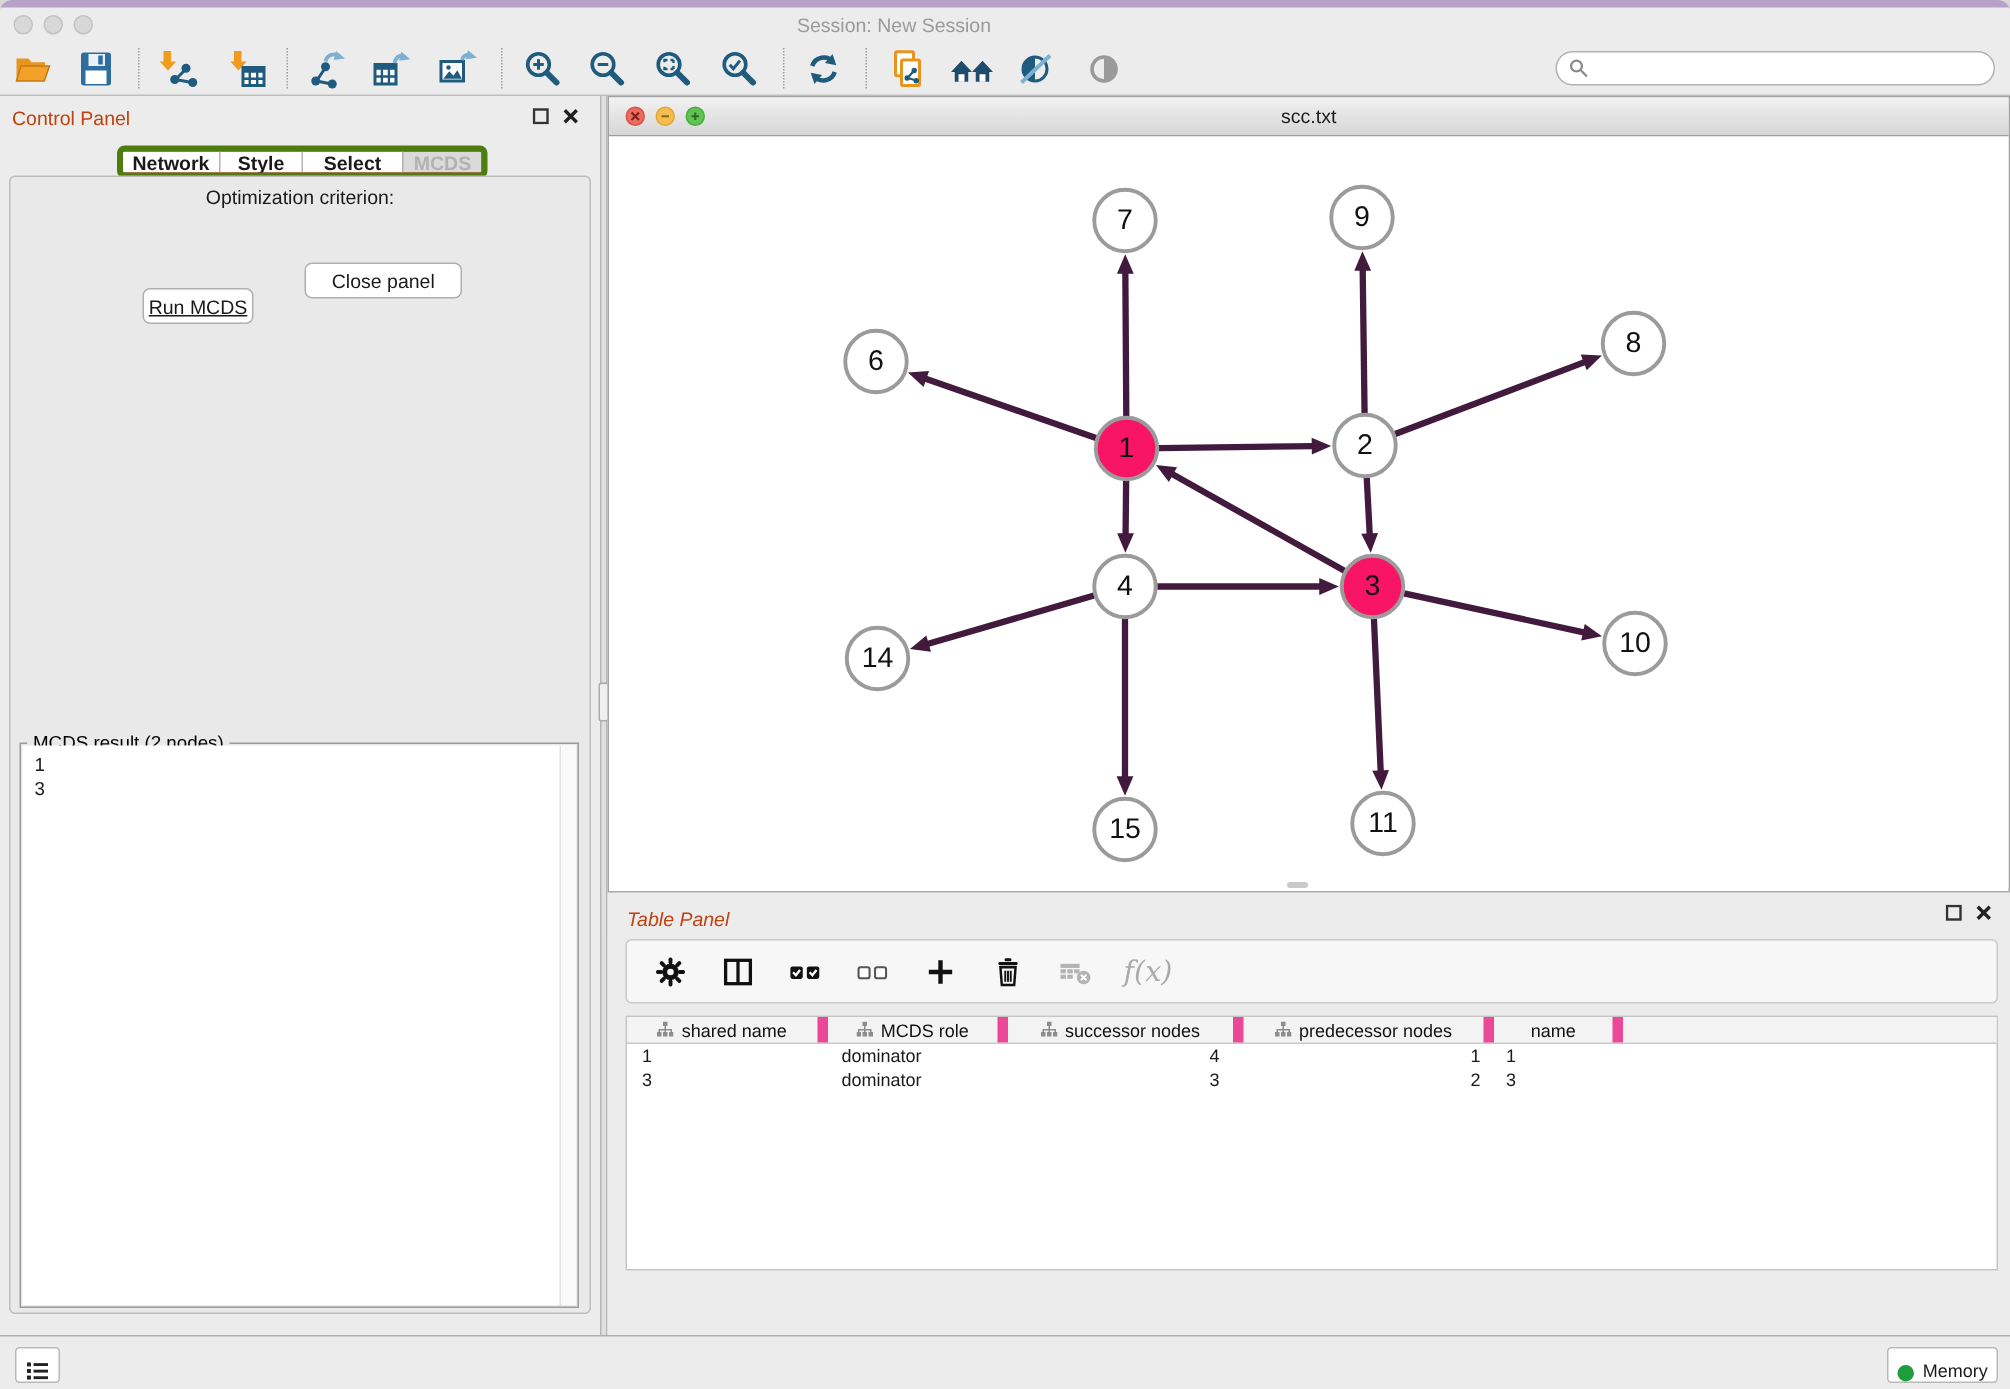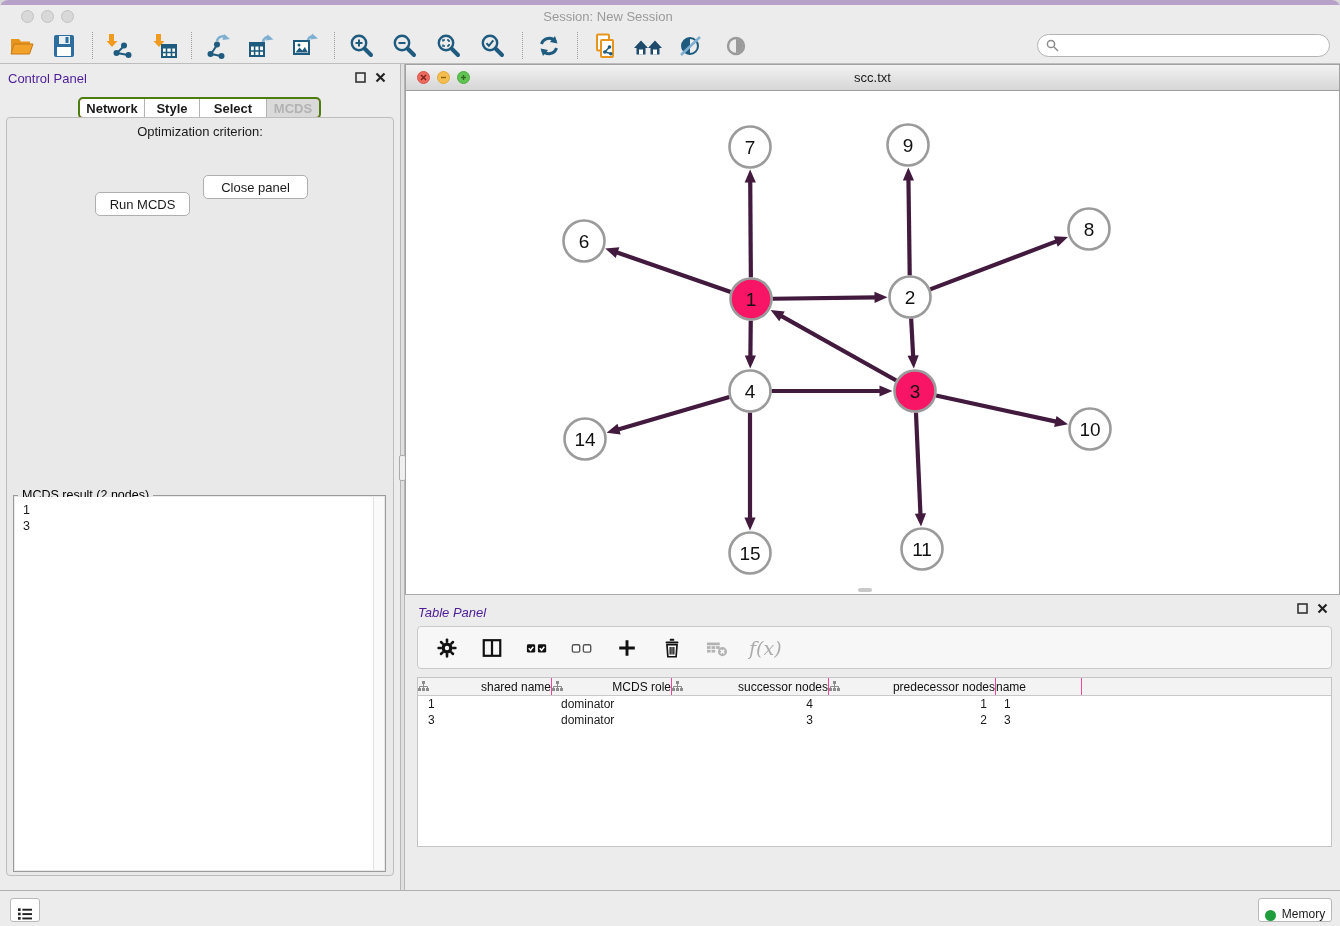--- a/index.html
+++ b/index.html
@@ -4,34 +4,34 @@
 <style>
   * { margin:0; padding:0; box-sizing:border-box; }
   html,body { background:#d8d8d8; }
   #window{
     position:relative; width:1340px; height:926px;
     background:#ECECEC; font-family:"Liberation Sans", sans-serif;
     color:#1a1a1a; overflow:hidden; border-radius:8px 8px 0 0;
   }
   
   .top-strip{position:absolute;left:0;top:0;width:1340px;height:5px;background:#B7A1C9;border-radius:8px 8px 0 0;}
-  .titlebar{position:absolute;left:12px;top:5px;width:1192px;height:24px;}
+  .titlebar{position:absolute;left:0;top:5px;width:1192px;height:24px;}
   .titlebar .title{position:absolute;left:0;right:0;text-align:center;line-height:24px;font-size:13px;color:#9A9A9A;}
   .tl-dot{position:absolute;top:5px;width:13px;height:13px;border-radius:50%;background:#D8D8D8;border:1px solid #C2C2C2;}
   .toolbar{position:absolute;left:0;top:29px;width:1340px;height:35px;border-bottom:1px solid #BDBDBD;}
   .tb-ico{position:absolute;top:2px;width:32px;height:30px;display:flex;align-items:center;justify-content:center;}
   .tb-sep{position:absolute;top:3px;height:27px;border-left:1px dotted #9E9E9E;}
   .searchbox{position:absolute;left:1037px;top:5px;width:293px;height:23px;background:#fff;border:1px solid #B3B3B3;border-radius:12px;display:flex;align-items:center;padding:0 8px;gap:5px;}
   .searchbox input{border:none;outline:none;flex:1;font-size:12px;font-family:"Liberation Sans",sans-serif;background:transparent;}
   
   .control-panel{position:absolute;left:0;top:64px;width:400px;height:813px;}
   .cp-header{position:absolute;left:0;top:0;width:100%;height:28px;}
-  .panel-title{position:absolute;left:8px;top:7px;font-size:13px;color:#4c1d95;}
+  .panel-title{position:absolute;left:8px;top:7px;font-size:13px;color:#c2410c;}
   .panel-btns{position:absolute;right:14px;top:8px;display:flex;gap:9px;align-items:center;}
-  .seg-group{position:absolute;display:flex;border:2px solid #4d7c0f;border-radius:5px;overflow:hidden;background:#b91c1c;height:22px;}
+  .seg-group{position:absolute;display:flex;border:4px solid #4d7c0f;border-radius:5px;overflow:hidden;background:#b91c1c;height:22px;}
   .seg{font-size:13px;font-weight:600;color:#1a1a1a;background:#fff;display:flex;align-items:center;justify-content:center;border-right:1px solid #B4B4B4;cursor:default;}
   .seg:last-child{border-right:none;}
   .seg.active{background:#DADADA;color:#B2B2B2;}
   .cp-box{position:absolute;left:6px;top:53px;width:388px;height:759px;background:#E9E9E9;border:1px solid #BDBDBD;border-radius:4px;}
   .opt-label{position:absolute;left:0;width:100%;top:6px;text-align:center;font-size:13px;}
   .combo{position:absolute;left:38px;top:41px;width:310px;height:24px;background:#fff;border:1px solid #ABABAB;border-radius:5px;display:flex;align-items:center;padding-left:12px;font-size:13px;}
   .combo .stepper{position:absolute;right:6px;top:4px;}
   .btn{position:absolute;height:24px;background:#fff;border:1px solid #AFAFAF;border-radius:5px;font-size:13px;display:flex;align-items:center;justify-content:center;}
   .fieldset{position:absolute;left:6px;top:377px;width:373px;height:377px;border:1px solid #9B9B9B;}
   .fieldset .legend{position:absolute;top:-8px;left:4px;background:#E9E9E9;padding:0 4px;font-size:12.5px;color:#000;}
@@ -49,21 +49,21 @@
   .light{position:absolute;top:6px;width:13px;height:13px;border-radius:50%;display:flex;align-items:center;justify-content:center;}
   .net-canvas{position:absolute;left:0;top:26px;width:933px;height:501px;background:#fff;}
   .net-hhandle{position:absolute;left:452px;bottom:0px;width:14px;height:4px;background:#C9C9C9;border-radius:2px;}
   
   .table-panel{position:absolute;left:405px;top:594px;width:935px;height:296px;border-top:1px solid #ABABAB;background:#ECECEC;}
   .tp-toolbar{position:absolute;left:12px;top:31px;width:915px;height:43px;background:#F7F7F7;border:1px solid #C9C9C9;border-radius:4px;display:flex;align-items:center;padding-left:16px;gap:19px;}
   .tp-toolbar .ticon{display:flex;align-items:center;justify-content:center;width:26px;height:26px;}
   .fx{font-family:"DejaVu Serif",serif;font-style:italic;font-size:19px;color:#ABABAB;}
   .tbl{position:absolute;left:12px;top:82px;width:915px;height:170px;background:#fff;border:1px solid #C4C4C4;}
   .tbl-head{display:flex;height:18px;background:#F3F3F3;border-bottom:1px solid #C9C9C9;}
-  .th{display:flex;align-items:center;justify-content:space-between;gap:5px;font-size:12px;color:#111;border-right:1px solid #ec4899;height:100%;}
+  .th{display:flex;align-items:center;justify-content:center;gap:5px;font-size:12px;color:#111;border-right:7px solid #ec4899;height:100%;}
   .th:last-child{}
   .tbl-row{display:flex;height:16px;font-size:12px;align-items:center;}
   .td{height:100%;display:flex;align-items:center;}
   .td.l{justify-content:flex-start;}
   .td.r{justify-content:flex-end;}
   
   .status-bar{position:absolute;left:0;top:890px;width:1340px;height:36px;background:#ECECEC;border-top:1px solid #B0B0B0;}
   .sq-btn{position:absolute;background:#fff;border:1px solid #B9B9B9;border-radius:3px;display:flex;align-items:flex-end;justify-content:center;}
   .mem-dot{width:11px;height:11px;border-radius:50%;margin-right:6px;}
 </style>
@@ -252,21 +252,21 @@
       </span>
     </div>
     <div class="seg-group" style="left:78px;top:33px;" id="cp-tabs">
         <div class="seg" style="width: 65px;">Network</div>
         <div class="seg" style="width: 55px;">Style</div>
         <div class="seg" style="width: 67px;">Select</div>
         <div class="seg active" style="width: 52px;">MCDS</div>
       </div>
     <div class="cp-box">
       <div class="opt-label">Optimization criterion:</div>
-      <div class="btn" style="left:88px;top:74px;width:95px;">Run MCDS</div>
+      <div class="btn" style="left:88px;top:74px;width:74px;text-decoration:underline;">Run MCDS</div>
       <div class="btn" style="left:196px;top:57px;width:105px;">Close panel</div>
       <div class="fieldset">
         <span class="legend">MCDS result (2 nodes)</span>
         <div class="inner">
           <div class="mcds-items" id="mcds-items">
               <div class="mcds-item">1</div>
               <div class="mcds-item">3</div>
             </div>
           <div class="scrolltrack"></div>
         </div>

